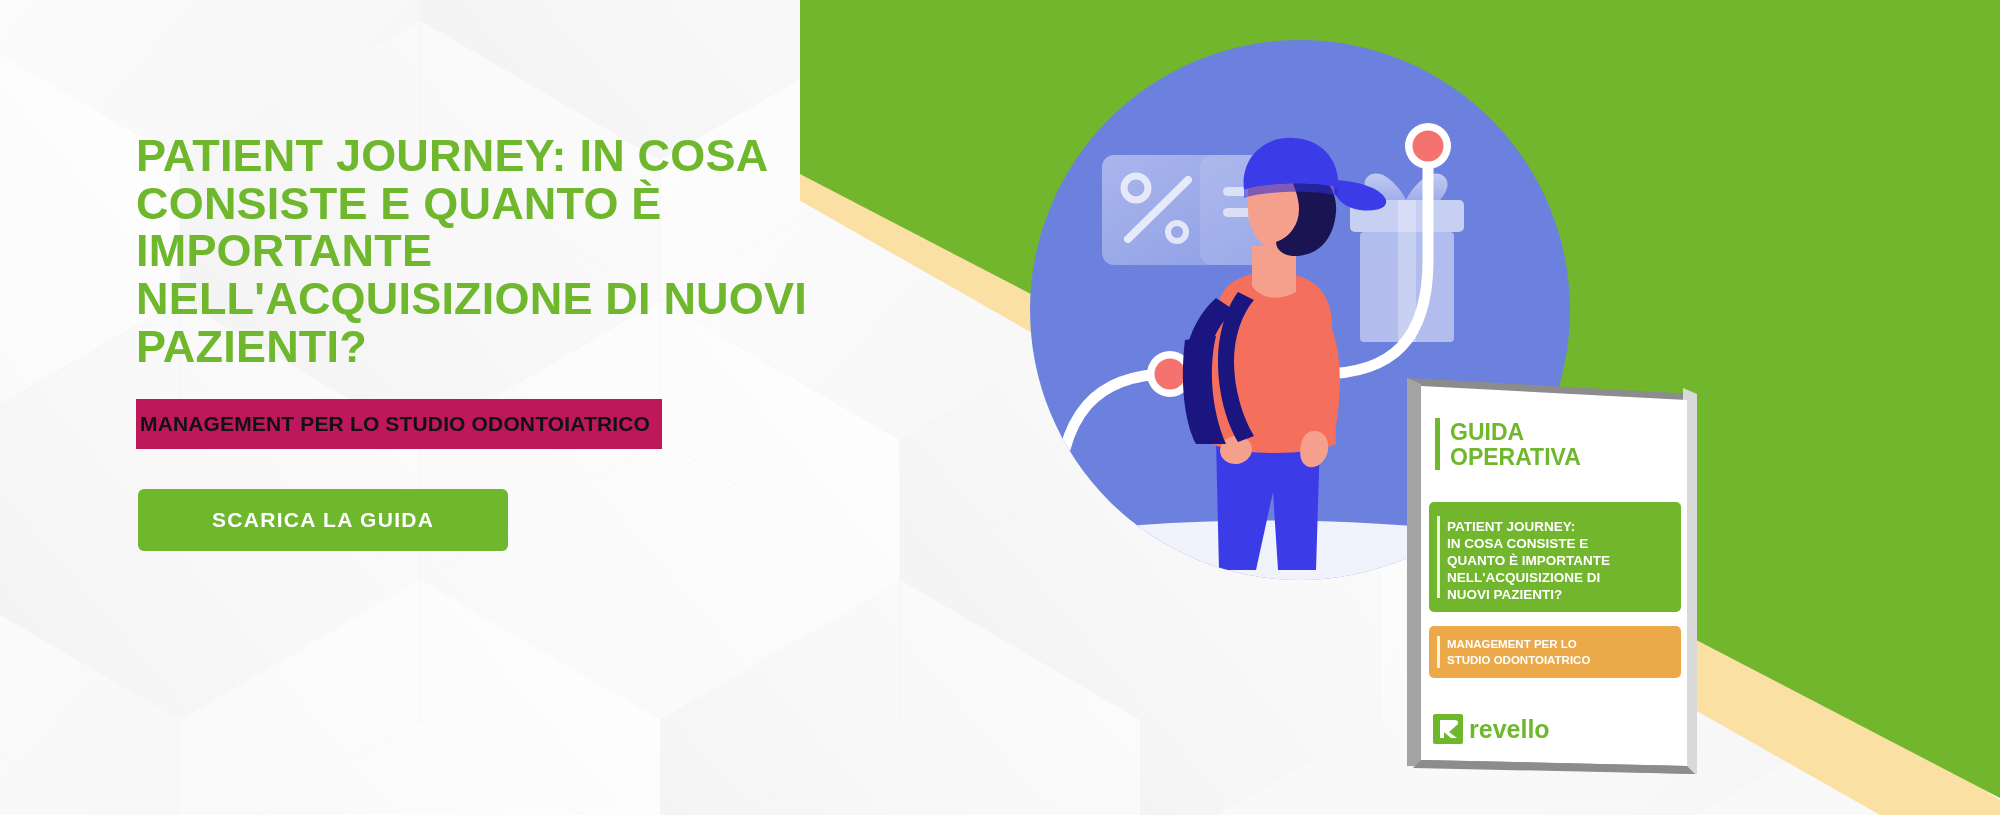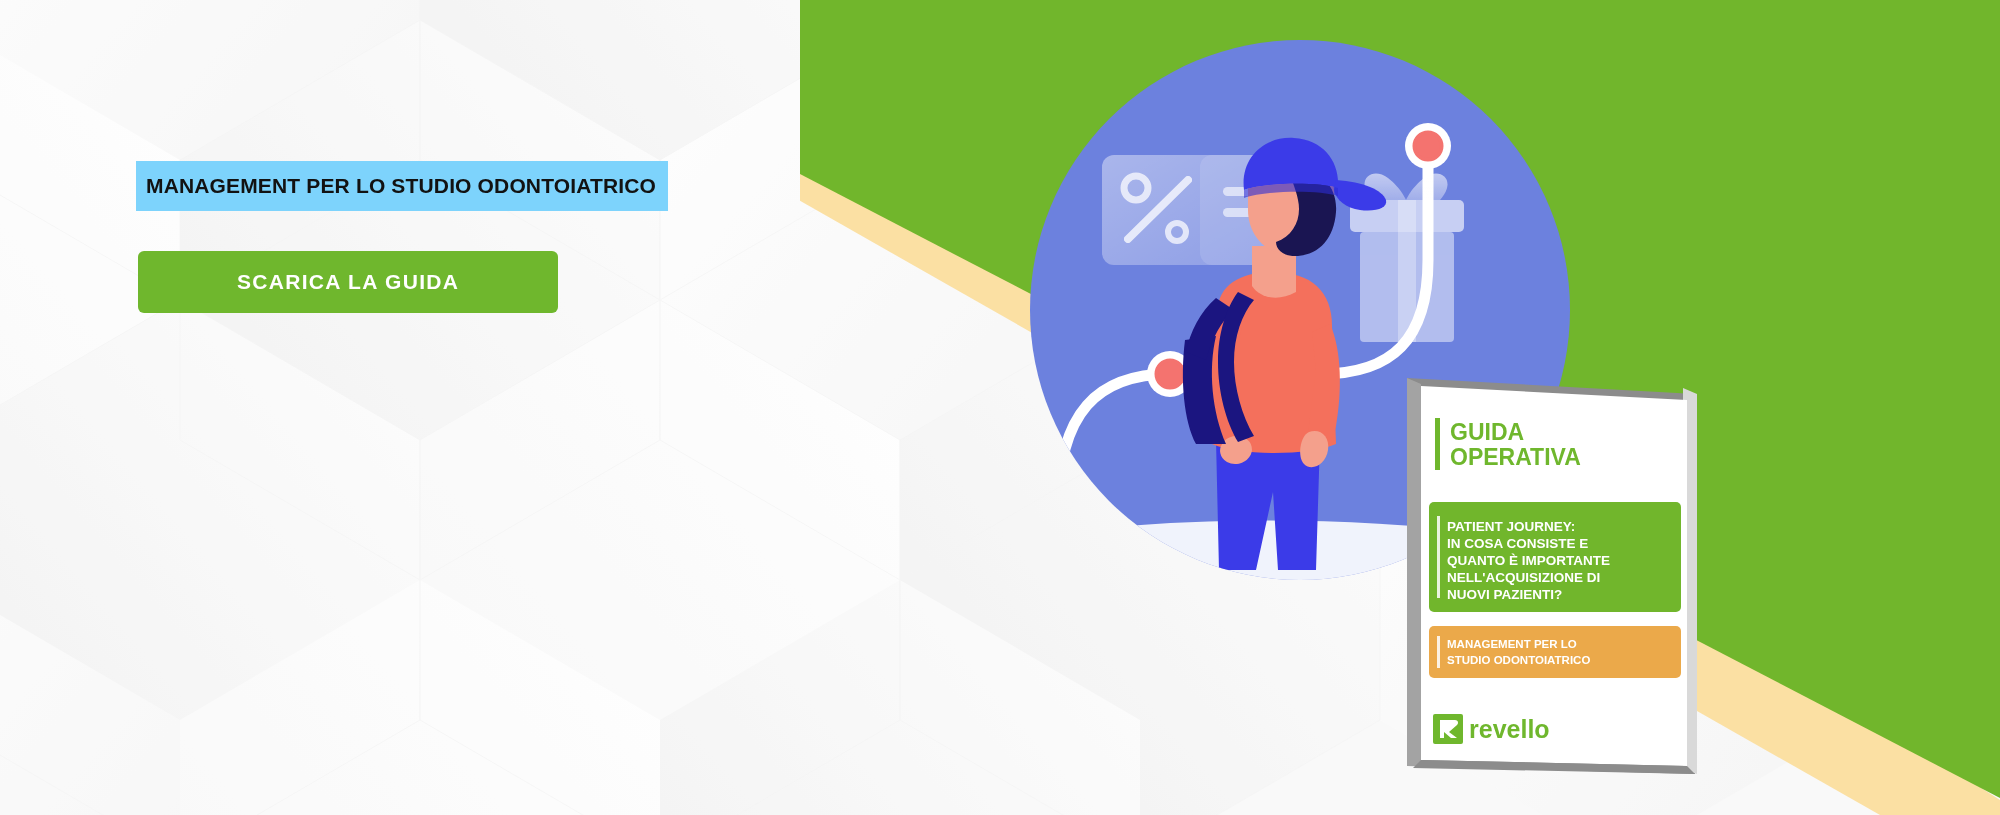--- a/index.html
+++ b/index.html
@@ -32,34 +32,34 @@
 
   .eyebrow{
     color:#6FB72D;font-size:25px;font-weight:700;letter-spacing:4.2px;
     line-height:1.1;margin:0 0 38px 0;
   }
   .headline{
     color:#6FB72D;font-size:45px;font-weight:700;line-height:1.06;
     letter-spacing:.2px;margin:0;white-space:pre-line;
   }
   .highlight{
-    display:inline-block;background:#7dd3fc;color:#121212;
+    display:inline-block;background:#be185d;color:#121212;
     font-size:21px;font-weight:700;letter-spacing:.15px;
-    padding:13px 12px 13px 10px;margin-top:29px;text-align:center;
+    padding:13px 12px 13px 4px;margin-top:29px;text-align:center;
   }
   .sub{
     color:#1a1a1a;font-size:20px;font-weight:700;letter-spacing:.1px;
     margin:31px 0 0 4px;
   }
   .cta{
     display:inline-block;margin-top:40px;margin-left:2px;
     background:#6FB72D;color:#ffffff;border:none;border-radius:6px;
     font-family:"Liberation Sans","DejaVu Sans",sans-serif;
     font-size:21px;font-weight:700;letter-spacing:1.3px;
-    padding:19px 99px;cursor:pointer;
+    padding:19px 74px;cursor:pointer;
   }
 </style>
 </head>
 <body>
 
 <div class="stage">
 
   <div class="hexbg">
     <svg viewBox="0 0 2000 815" preserveAspectRatio="none" xmlns="http://www.w3.org/2000/svg">
       <defs>
@@ -247,17 +247,18 @@
         <rect x="38" y="344" width="30" height="30" rx="2" fill="#6FB72D"></rect>
         <path d="M45,368 L45,350 L60,350 C63,350 64,353 62,355 L54,362 L62,368 L56,368 L49,362 L49,368 Z" fill="#ffffff"></path>
         <text x="74" y="368" fill="#6FB72D" font-family="Liberation Sans, sans-serif" font-size="25" font-weight="bold">revello</text>
       </g>
 
       <polygon points="26,390 292,396 300,404 18,398" fill="#8C8C8C"></polygon>
     </svg>
   </div>
 
   <div class="copy">
+    <h1 class="headline">PATIENT JOURNEY: IN COSA CONSISTE E QUANTO È IMPORTANTE NELL'ACQUISIZIONE DI NUOVI PAZIENTI?</h1>
     <div><span class="highlight">MANAGEMENT PER LO STUDIO ODONTOIATRICO</span></div>
     <button class="cta">SCARICA LA GUIDA</button>
   </div>
 
 </div>
 
 </body></html>

